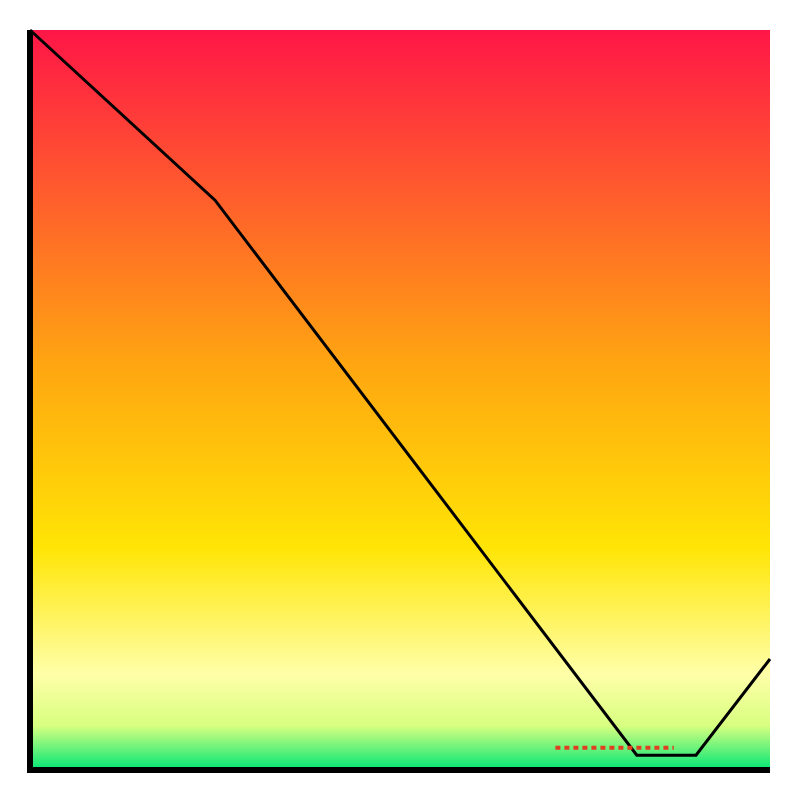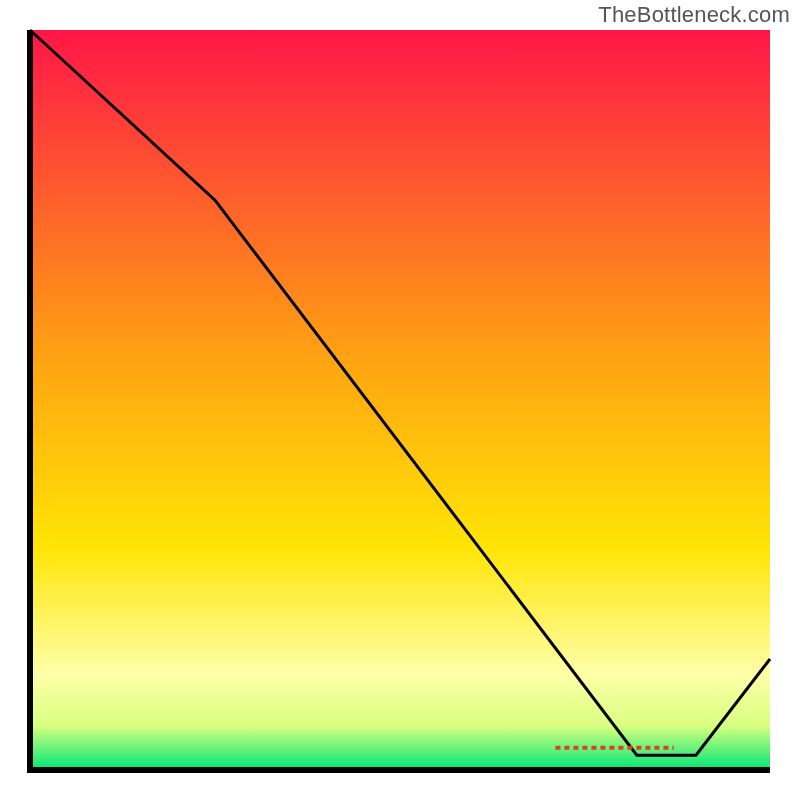--- a/index.html
+++ b/index.html
@@ -26,21 +26,20 @@
     letter-spacing: 0.2px;
   }
   svg {
     display: block;
   }
 </style>
 </head>
 <body>
 <div class="frame">
 
-<div class="attribution">TheBottleneck.com</div>
 
 <svg id="chart-svg" width="800" height="800" viewBox="0 0 800 800">
   <defs>
     <linearGradient id="bg-grad" x1="0" y1="0" x2="0" y2="1">
           <stop offset="0%" stop-color="#ff1647"></stop>
           <stop offset="45%" stop-color="#ffa511"></stop>
           <stop offset="70%" stop-color="#ffe505"></stop>
           <stop offset="87%" stop-color="#ffffa8"></stop>
           <stop offset="94%" stop-color="#d8ff80"></stop>
           <stop offset="100%" stop-color="#00e676"></stop>

